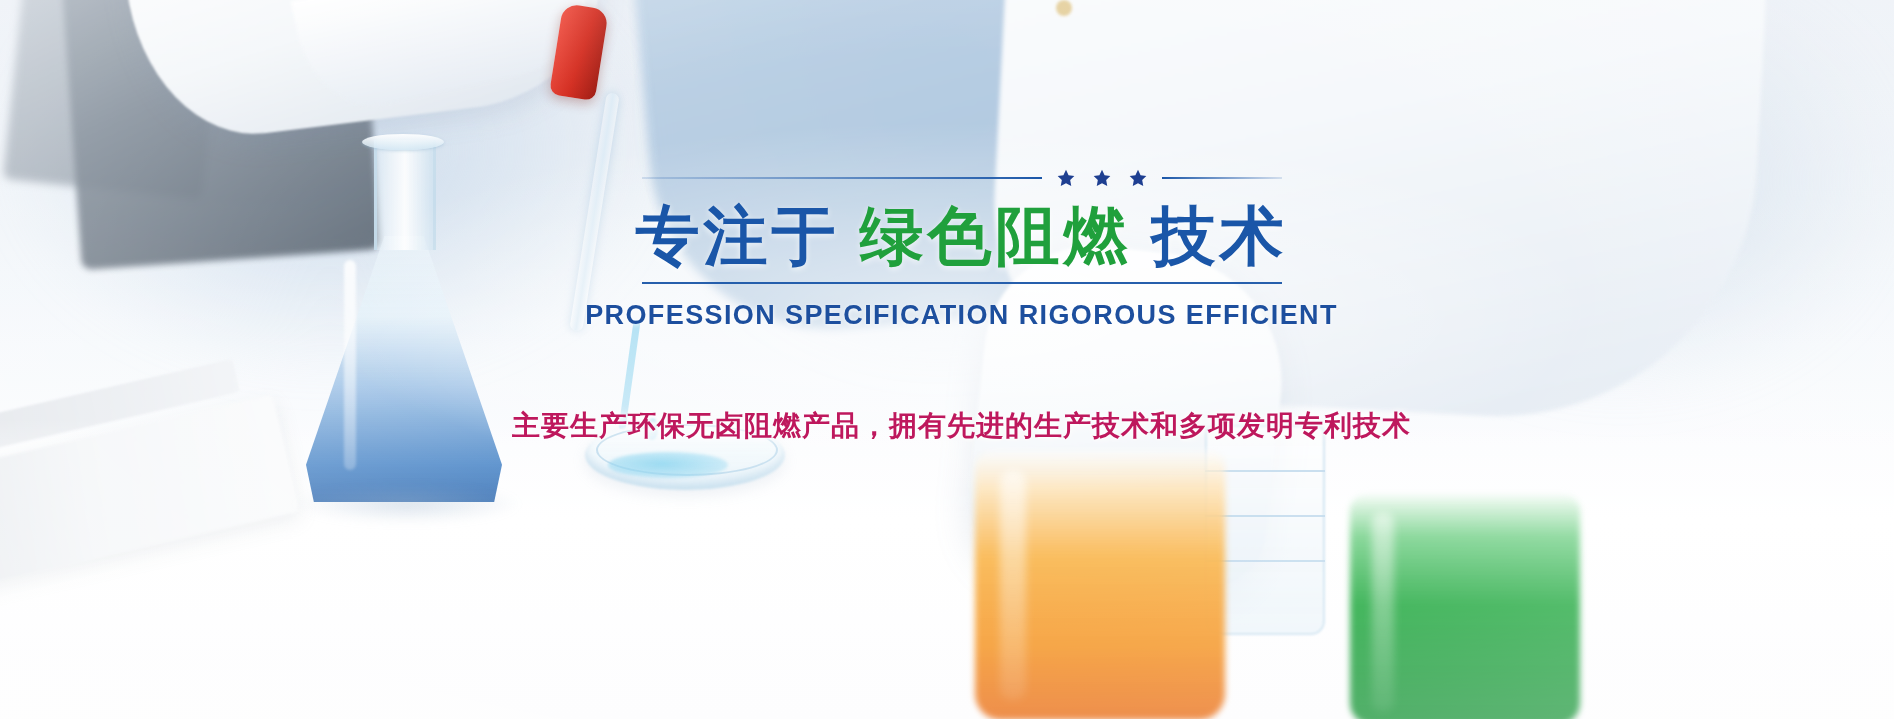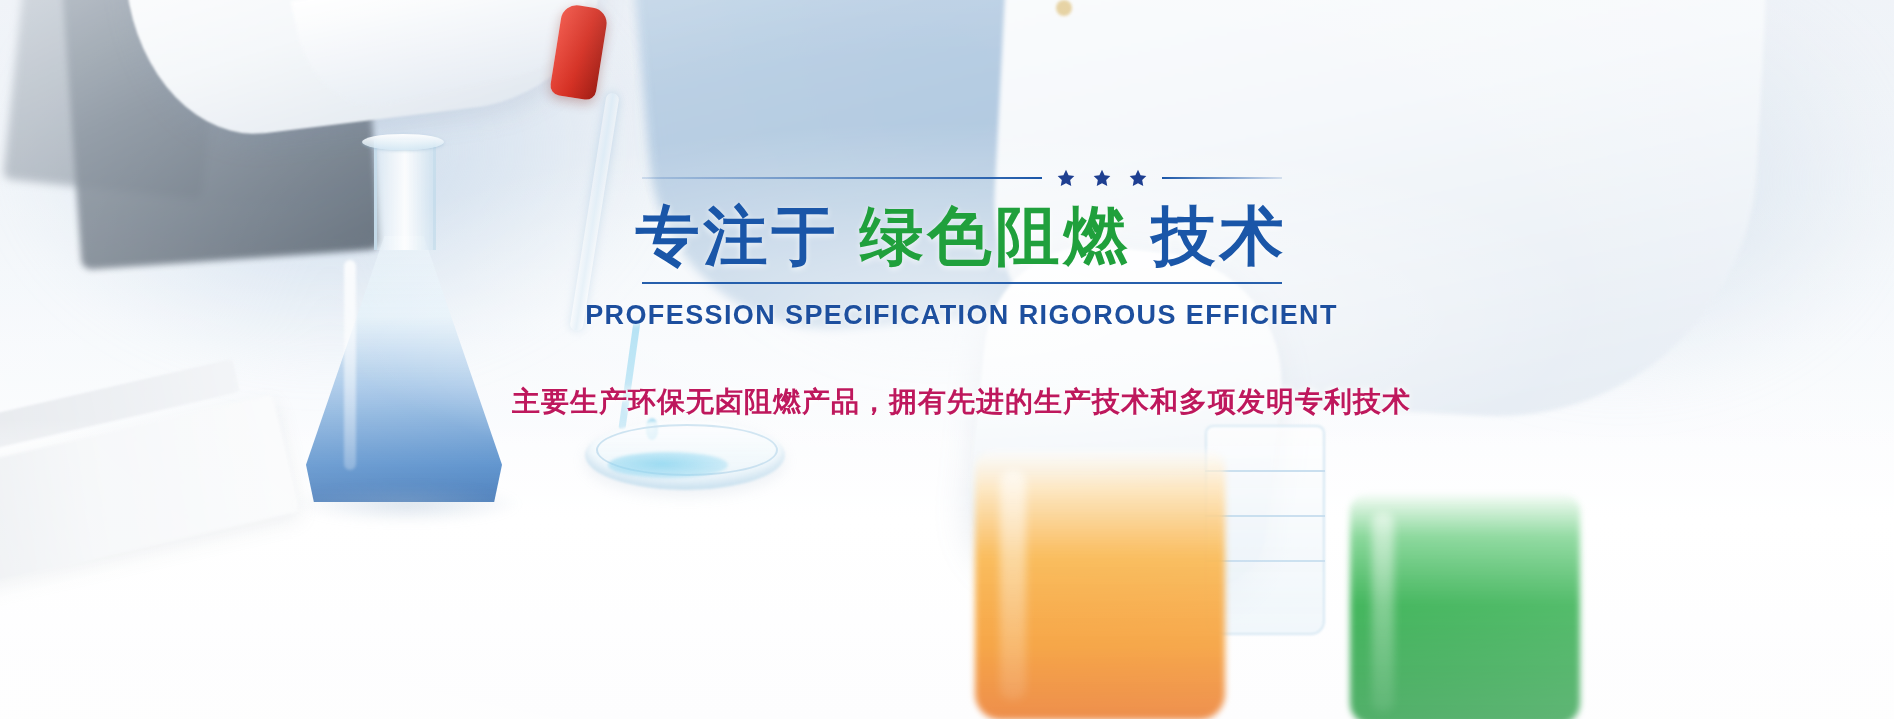--- a/index.html
+++ b/index.html
@@ -287,21 +287,21 @@
     width:640px;height:2px;background:#1a56a8;margin:6px 0 16px 0;
     opacity:.95;
   }
 
   .subtitle{
     font-size:27px;
     font-weight:bold;
     letter-spacing:1.4px;
     color:#1d4f9e;
     white-space:nowrap;
-    margin:0 0 52px 0;
+    margin:0 0 76px 0;
     text-shadow:0 1px 4px rgba(255,255,255,.8);
   }
 
   .desc{
     font-size:28px;
     font-weight:bold;
     letter-spacing:1px;
     color:#be185d;
     white-space:nowrap;
     margin:0;

